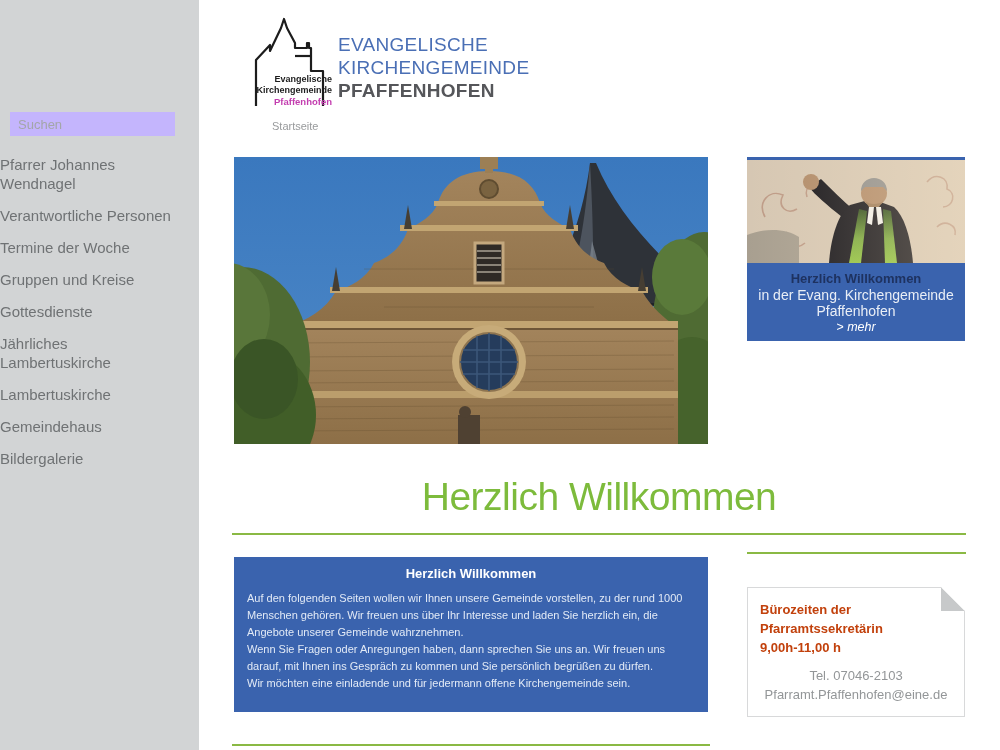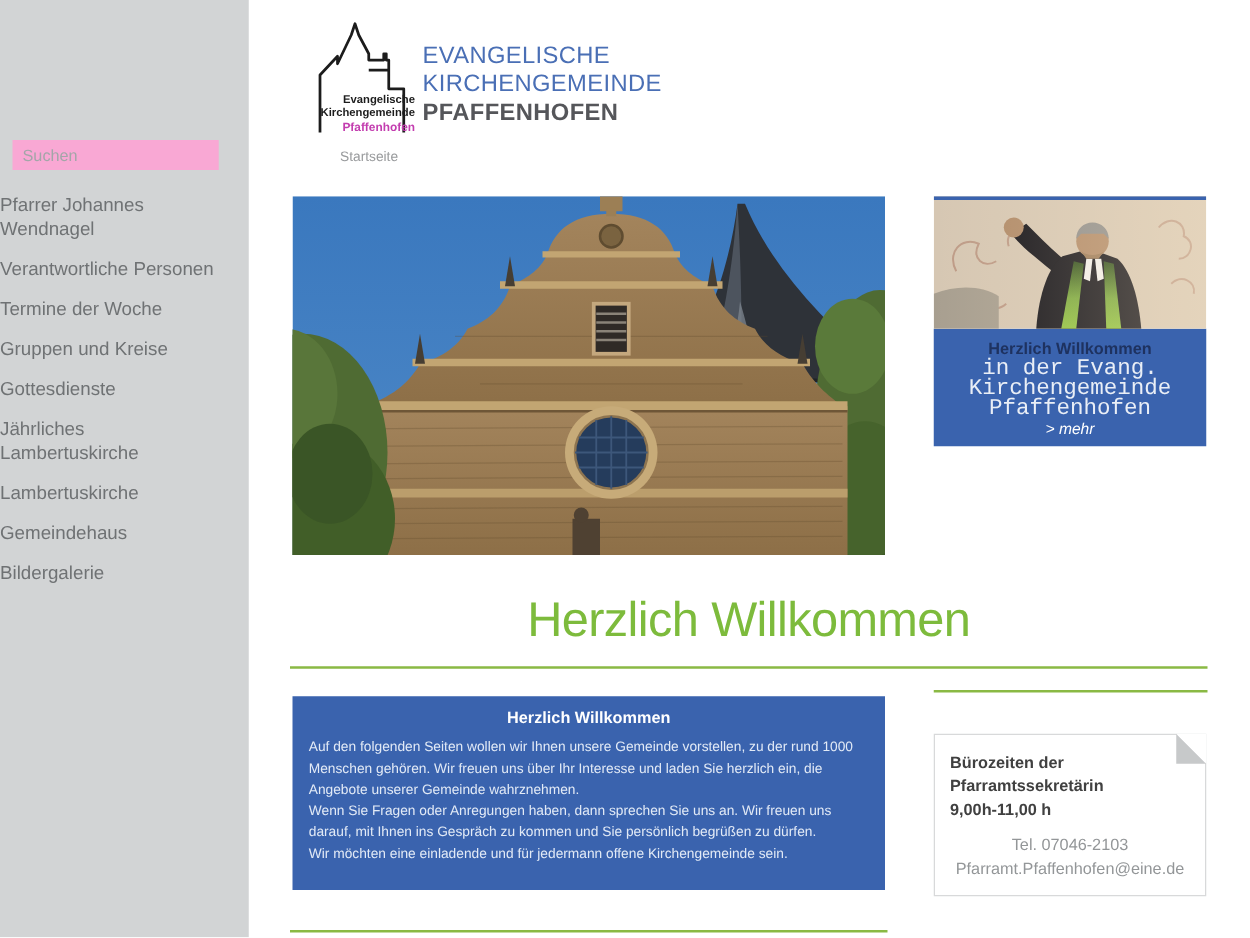--- a/index.html
+++ b/index.html
@@ -3,40 +3,40 @@
 <meta charset="utf-8">
 <style>
   * { margin:0; padding:0; box-sizing:border-box; }
   html,body { background:#ffffff; }
   body { font-family:"Liberation Sans","DejaVu Sans",sans-serif; }
   .page { position:relative; width:1000px; height:750px; background:#fff; overflow:hidden; }
 
   
   .sidebar { position:absolute; left:0; top:0; width:199px; height:750px; background:#d2d4d5; }
   .search-input { position:absolute; left:10px; top:112px; width:165px; height:24px;
-    border:0; background:#f9a8d4; padding:0 8px; font-size:13px; color:#55585a;
+    border:0; background:#c4b5fd; padding:0 8px; font-size:13px; color:#55585a;
     font-family:"Liberation Sans","DejaVu Sans",sans-serif; }
   .search-input::placeholder { color:#a3a6a8; }
   .nav { position:absolute; left:0; top:155px; width:182px; }
   .nav-item { font-size:15px; line-height:19px; color:#6f7274; margin-bottom:13px; cursor:pointer; }
 
   
   .logo { position:absolute; left:248px; top:14px; width:86px; height:96px; cursor:pointer; }
   .wordmark { position:absolute; left:338px; top:33px; }
   .wm-line { font-size:19px; line-height:23px; letter-spacing:0.3px; color:#4a6fb5; white-space:nowrap; }
   .wm-line.dark { color:#55565a; font-weight:bold; }
   .breadcrumb { position:absolute; left:232px; top:120px; font-size:11px; color:#989a9c;margin-left:40px; }
 
   
   .church-photo { position:absolute; left:234px; top:157px; width:474px; height:287px; }
   .teaser { position:absolute; left:747px; top:157px; width:218px; cursor:pointer; }
   .teaser-img { display:block; width:218px; height:106px; }
   .teaser-box { background:#3a63ae; text-align:center; padding:8px 8px 6px 8px; }
   .teaser-title { font-size:13px; line-height:16px; font-weight:bold; color:#1e3260; }
-  .teaser-line { font-size:18px; line-height:16px; color:#e9eef6;font-family:Liberation Mono, monospace; }
+  .teaser-line { font-size:14px; line-height:16px; color:#e9eef6; }
   .teaser-more { font-size:12.5px; line-height:16px; color:#ffffff; font-style:italic; }
 
   
   .big-heading { position:absolute; left:232px; top:477px; width:734px; text-align:center;
     font-size:39px; line-height:40px; font-weight:300; color:#7dbb3c; letter-spacing:-0.5px; }
   .hr-green { position:absolute; height:2px; background:#8ab944; }
   .hr-full   { left:232px; top:533px; width:734px; }
   .hr-right  { left:747px; top:552px; width:219px; }
   .hr-bottom { left:232px; top:744px; width:478px; }
 
@@ -45,21 +45,21 @@
   .welcome-box .box-title { text-align:center; font-weight:bold; font-size:13px; color:#ffffff; margin-bottom:9px; }
   .welcome-box p { font-size:11px; line-height:17px; }
 
   
   .office-card { position:absolute; left:747px; top:587px; width:218px; height:130px;
     background:#fff; border:1px solid #d8d9da; padding:12px 12px; }
   .office-card .fold-cut { position:absolute; top:-1px; right:-1px; width:0; height:0;
     border-top:24px solid #ffffff; border-left:24px solid transparent; }
   .office-card .fold-flap { position:absolute; top:-1px; right:-1px; width:0; height:0;
     border-bottom:24px solid #c7c9ca; border-right:24px solid transparent; }
-  .office-bold { font-size:13px; line-height:19px; font-weight:bold; color:#404040; }
+  .office-bold { font-size:13px; line-height:19px; font-weight:bold; color:#c2410c; }
   .office-gray { font-size:13px; line-height:19px; color:#939698;text-align:center; }
   .office-gap { height:9px; }
 </style>
 </head>
 <body>
 
 <div class="page">
 
   <div class="sidebar">
     <input class="search-input" type="text" placeholder="Suchen" style="">

